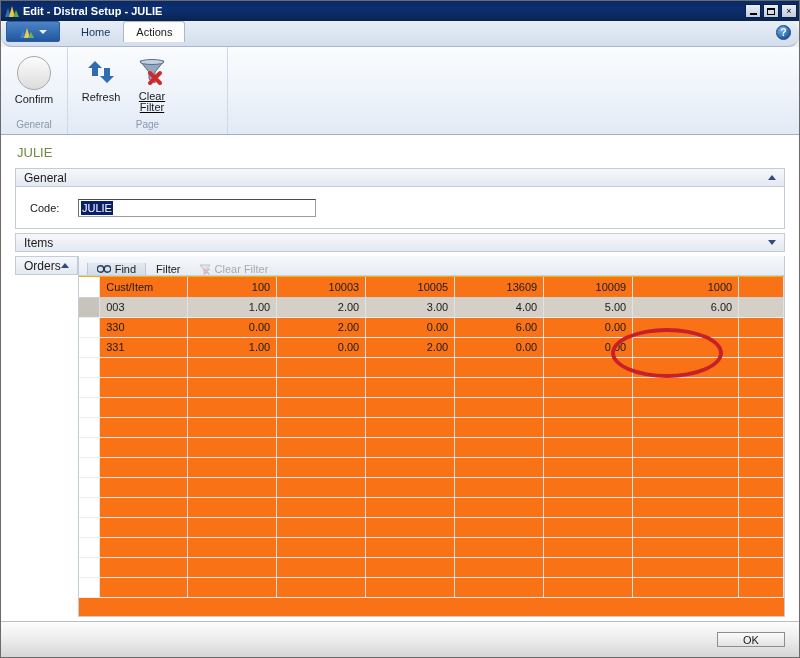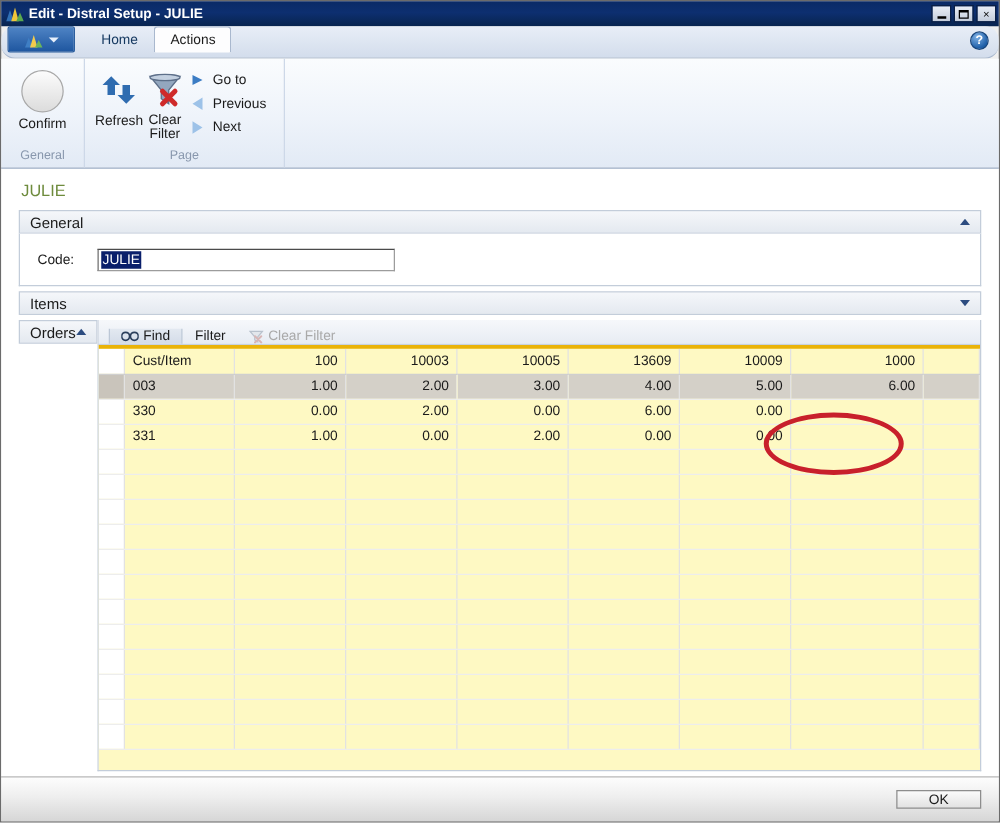--- a/index.html
+++ b/index.html
@@ -252,23 +252,23 @@
   }
   .tb-item.disabled { color: #a9a9a9; }
   .tb-sep { width: 1px; background: #c8d2df; margin: 3px 0; }
 
   .find-icon { width: 14px; height: 10px; position: relative; }
   .funnel-small { width: 12px; height: 12px; position: relative; }
 
   #grid-wrap {
     flex: 1 1 auto; min-height: 0;
     position: relative;
-    background: #fef9c3;
+    background: #f97316;
     overflow: hidden;
-    border-top: 3px solid #eab308;
+    border-top: 1px solid #eab308;
   }
 
   table.grid {
     width: 100%;
     border-collapse: collapse;
     table-layout: fixed;
     font-size: 11px;
   }
   table.grid col.gutter { width: 21px; }
   table.grid col.c0 { width: 88px; }
@@ -373,53 +373,33 @@
       <div class="group-content">
         <div class="big-button" style="width:50px;">
           <span class="refresh-icon">
             <svg width="32" height="32" viewBox="0 0 32 32">
               <path d="M7 20 L7 12 L3 12 L10 5 L17 12 L13 12 L13 20 Z" fill="#2f6cb0"></path>
               <path d="M25 12 L25 20 L29 20 L22 27 L15 20 L19 20 L19 12 Z" fill="#2f6cb0"></path>
             </svg>
           </span>
           <span class="lbl">Refresh</span>
         </div>
-        <div class="big-button" style="width:52px;">
+        <div class="big-button" style="width:52px;text-decoration:underline;">
           <span class="clearfilter-icon">
             <svg width="32" height="32" viewBox="0 0 32 32">
               <path d="M4 5 L28 5 L19 16 L19 27 L13 23 L13 16 Z" fill="#8fa3bb" stroke="#5e7siete"></path>
               <path d="M4 5 L28 5 L19 16 L19 27 L13 23 L13 16 Z" fill="#93a7bf" stroke="#5d6f89" stroke-width="1"></path>
               <ellipse cx="16" cy="6" rx="12" ry="2.5" fill="#c3d0e0" stroke="#5d6f89" stroke-width="1"></ellipse>
               <path d="M14 17 L24 27 M24 17 L14 27" stroke="#cf2a2a" stroke-width="4" stroke-linecap="round"></path>
             </svg>
           </span>
           <span class="lbl" style="line-height:11px;">
             <span>Clear</span><br>
             <span>Filter</span>
           </span>
-        </div>
-        <div class="small-cmds">
-          <div class="small-cmd">
-            <span class="ico">
-                <span class="arrow-right"></span>
-              </span>
-            <span>Go to</span>
-          </div>
-          <div class="small-cmd">
-            <span class="ico">
-                <span class="tri-left"></span>
-              </span>
-            <span>Previous</span>
-          </div>
-          <div class="small-cmd">
-            <span class="ico">
-                <span class="tri-right"></span>
-              </span>
-            <span>Next</span>
-          </div>
         </div>
       </div>
       <div class="group-label">Page</div>
     </div>
 
     <div class="ribbon-group" style="flex:1 1 auto;"></div>
   </div>
 
   <div id="content">
 

